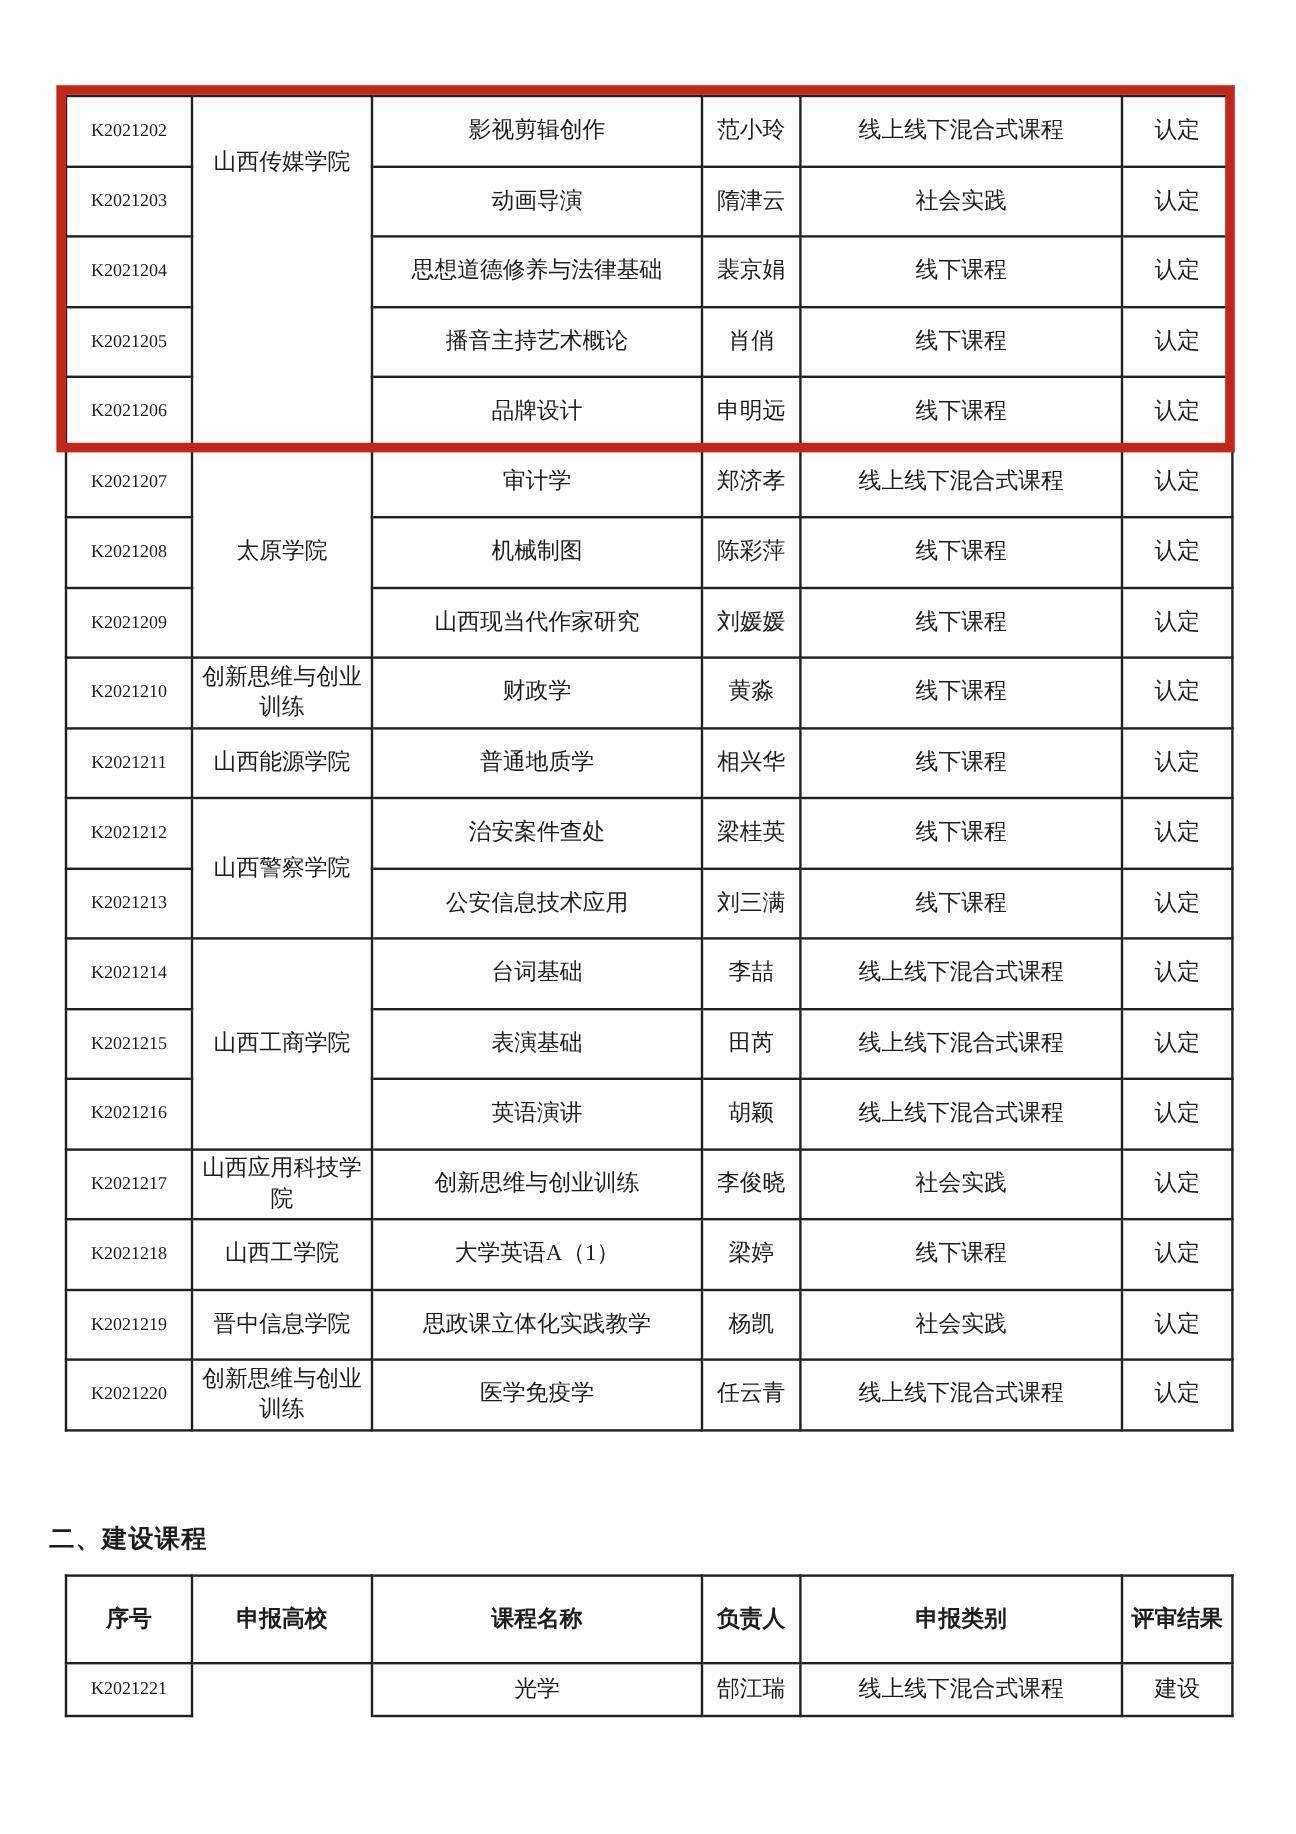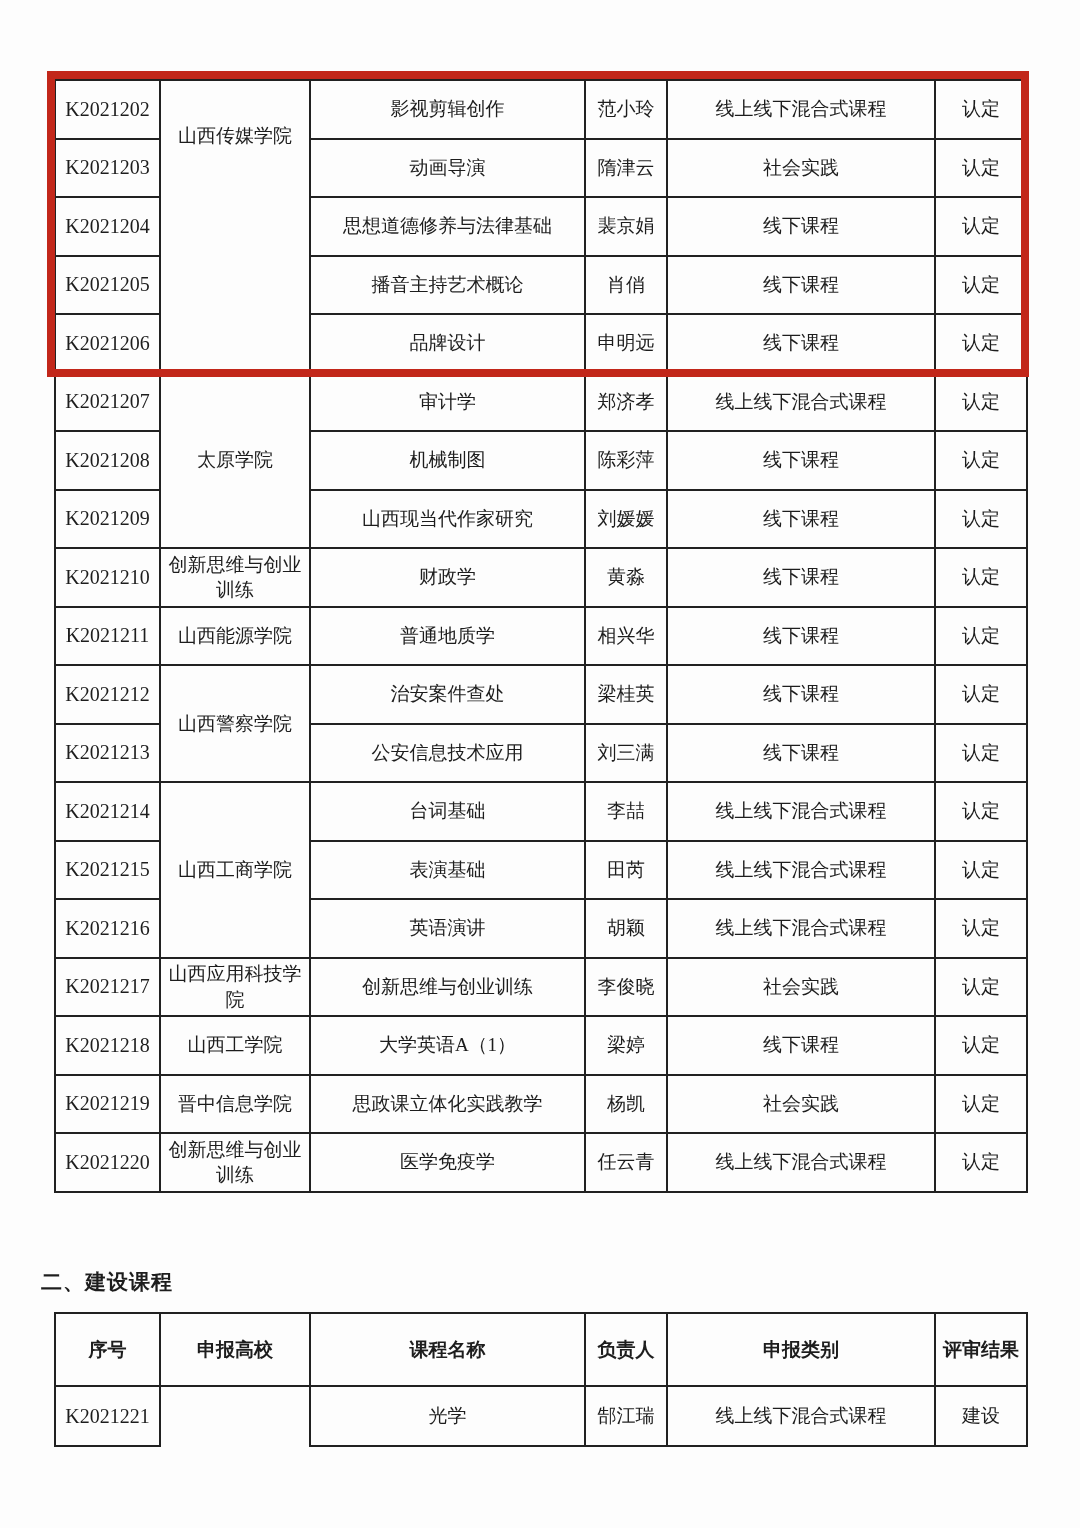--- a/index.html
+++ b/index.html
@@ -8,26 +8,26 @@
     background:#fdfdfd;
     font-family:"Liberation Serif","DejaVu Serif",serif;
     color:#1d1d1d; overflow:hidden; margin:0 auto;
   }
   table { border-collapse:collapse; table-layout:fixed; position:absolute; background:transparent; }
   td,th {
     border:2px solid #212121; text-align:center; vertical-align:middle;
     font-size:19px; padding:0 2px; overflow:hidden; line-height:1.35;
     font-weight:normal;
   }
-  .serial { font-size:20px; }
+  .serial { font-size:15px; }
   #t1 { left:54px; top:79px; width:972px; }
   #t1 tr { height:58.5px; }
   #t2 { left:54px; top:1312px; width:972px; }
   #t2 thead tr { height:73px; }
-  #t2 tbody tr { height:60px; }
+  #t2 tbody tr { height:44px; }
   #t2 th { font-weight:bold; font-size:19px; }
   td.vtop { vertical-align:top; padding-top:42px; }
   td.open-bottom { border-bottom:none; }
   .section-title {
     position:absolute; left:41px; top:1268px;
     font-size:21px; font-weight:bold; letter-spacing:1px;
     font-family:"Liberation Sans","DejaVu Sans",sans-serif;
   }
   .highlight-box {
     position:absolute; left:47px; top:71px; width:982px; height:306px;

